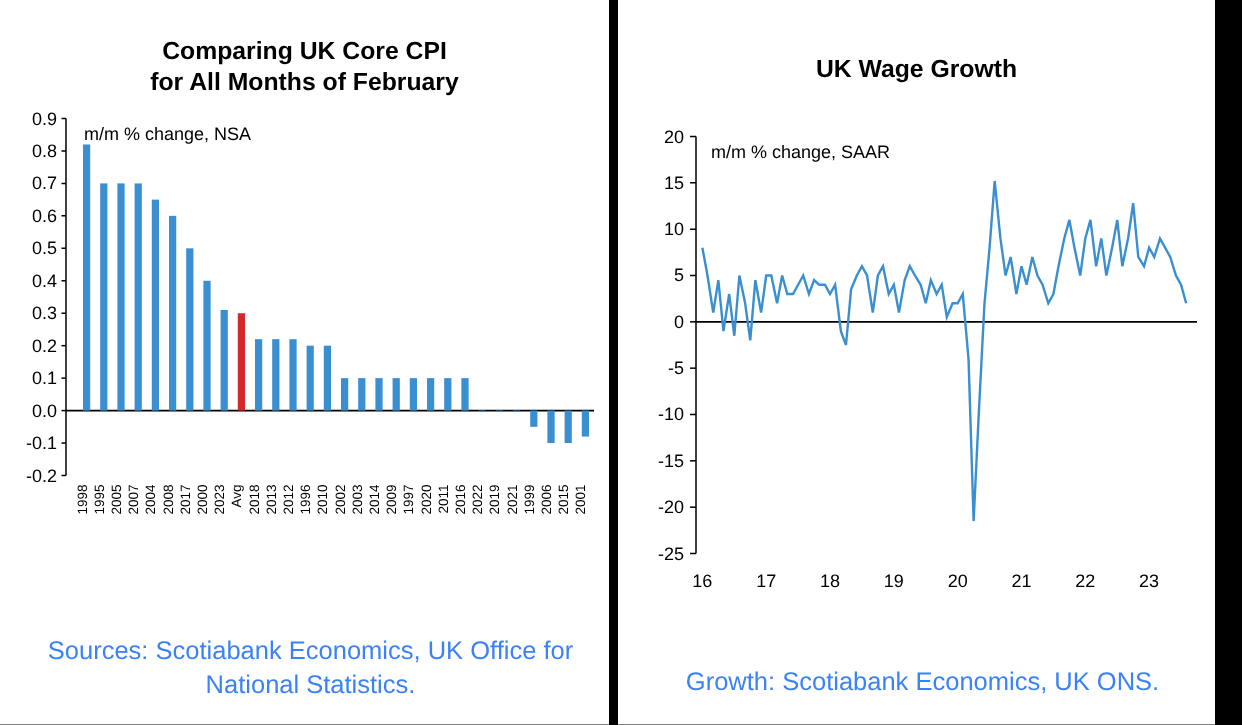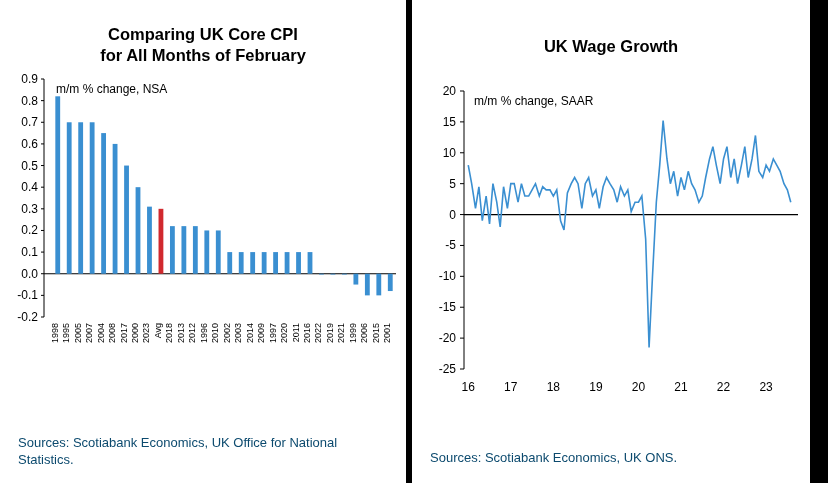--- a/index.html
+++ b/index.html
@@ -15,21 +15,21 @@
 
   .chart-title{
     text-align:center;font-weight:bold;font-size:16.5px;color:#000;
     line-height:1.25;
   }
   #panel-left .chart-title{padding-top:24px;}
   #panel-right .chart-title{padding-top:36px;}
 
   .sources{
     position:absolute;left:18px;right:10px;
-    font-size:13px;color:#0c4a6e;line-height:1.35;
+    font-size:17px;color:#3b82f6;line-height:1.35;text-align:center;
   }
   #sources-left{bottom:14px;}
   #sources-right{bottom:16px;}
 
   svg{display:block;}
   .tick-label{font-size:12px;fill:#000;font-family:"Liberation Sans", sans-serif;}
   .xtick-rot{font-size:9px;fill:#000;font-family:"Liberation Sans", sans-serif;}
   .xtick-rot.highlight{fill:#000;}
   .axis-line{stroke:#000;stroke-width:1;}
   .zero-line{stroke:#000;stroke-width:1.2;}
@@ -173,16 +173,16 @@
         <text x="141.35031847133757" y="334" text-anchor="middle" class="tick-label">18</text>
         <text x="183.8980891719745" y="334" text-anchor="middle" class="tick-label">19</text>
         <text x="226.44585987261146" y="334" text-anchor="middle" class="tick-label">20</text>
         <text x="268.9936305732484" y="334" text-anchor="middle" class="tick-label">21</text>
         <text x="311.54140127388536" y="334" text-anchor="middle" class="tick-label">22</text>
         <text x="354.0891719745223" y="334" text-anchor="middle" class="tick-label">23</text>
         <line x1="52" y1="312" x2="386" y2="312" stroke="none"></line>
         <path d="M56.25 108.13 L59.66 126.67 L63.49 151.38 L66.89 129.76 L70.30 163.73 L74.12 139.02 L77.53 166.82 L80.93 126.67 L84.76 145.20 L88.17 169.91 L91.57 129.76 L95.40 151.38 L98.80 126.67 L102.21 126.67 L106.04 145.20 L109.44 126.67 L112.84 139.02 L116.67 139.02 L120.08 132.84 L123.48 126.67 L127.31 139.02 L130.71 129.76 L134.12 132.84 L137.95 132.84 L141.35 139.02 L144.75 132.84 L148.58 163.73 L151.99 173.00 L155.39 135.93 L159.22 126.67 L162.62 120.49 L166.03 126.67 L169.86 151.38 L173.26 126.67 L176.66 120.49 L180.49 139.02 L183.90 132.84 L187.30 151.38 L191.13 129.76 L194.54 120.49 L197.94 126.67 L201.77 132.84 L205.17 145.20 L208.58 129.76 L212.41 139.02 L215.81 132.84 L219.21 154.47 L223.04 145.20 L226.45 145.20 L229.85 139.02 L233.68 182.27 L237.08 290.38 L240.49 219.33 L244.32 145.20 L247.72 108.13 L251.12 63.65 L254.95 101.96 L258.36 126.67 L261.76 114.31 L265.59 139.02 L268.99 120.49 L272.40 132.84 L276.23 114.31 L279.63 126.67 L283.03 132.84 L286.86 145.20 L290.27 139.02 L293.67 120.49 L297.50 101.96 L300.90 89.60 L304.31 108.13 L308.14 126.67 L311.54 101.96 L314.95 89.60 L318.77 120.49 L322.18 101.96 L325.58 126.67 L329.41 108.13 L332.82 89.60 L336.22 120.49 L340.05 101.96 L343.45 78.48 L346.86 114.31 L350.69 120.49 L354.09 108.13 L357.49 114.31 L361.32 101.96 L364.73 108.13 L368.13 114.31 L371.96 126.67 L375.36 132.84 L378.77 145.20" class="series-line"></path>
       </svg>
 
-    <div class="sources" id="sources-right">Sources: Scotiabank Economics, UK ONS.</div>
+    <div class="sources" id="sources-right">Growth: Scotiabank Economics, UK ONS.</div>
   </div>
 
 </div>
 
 </body></html>

